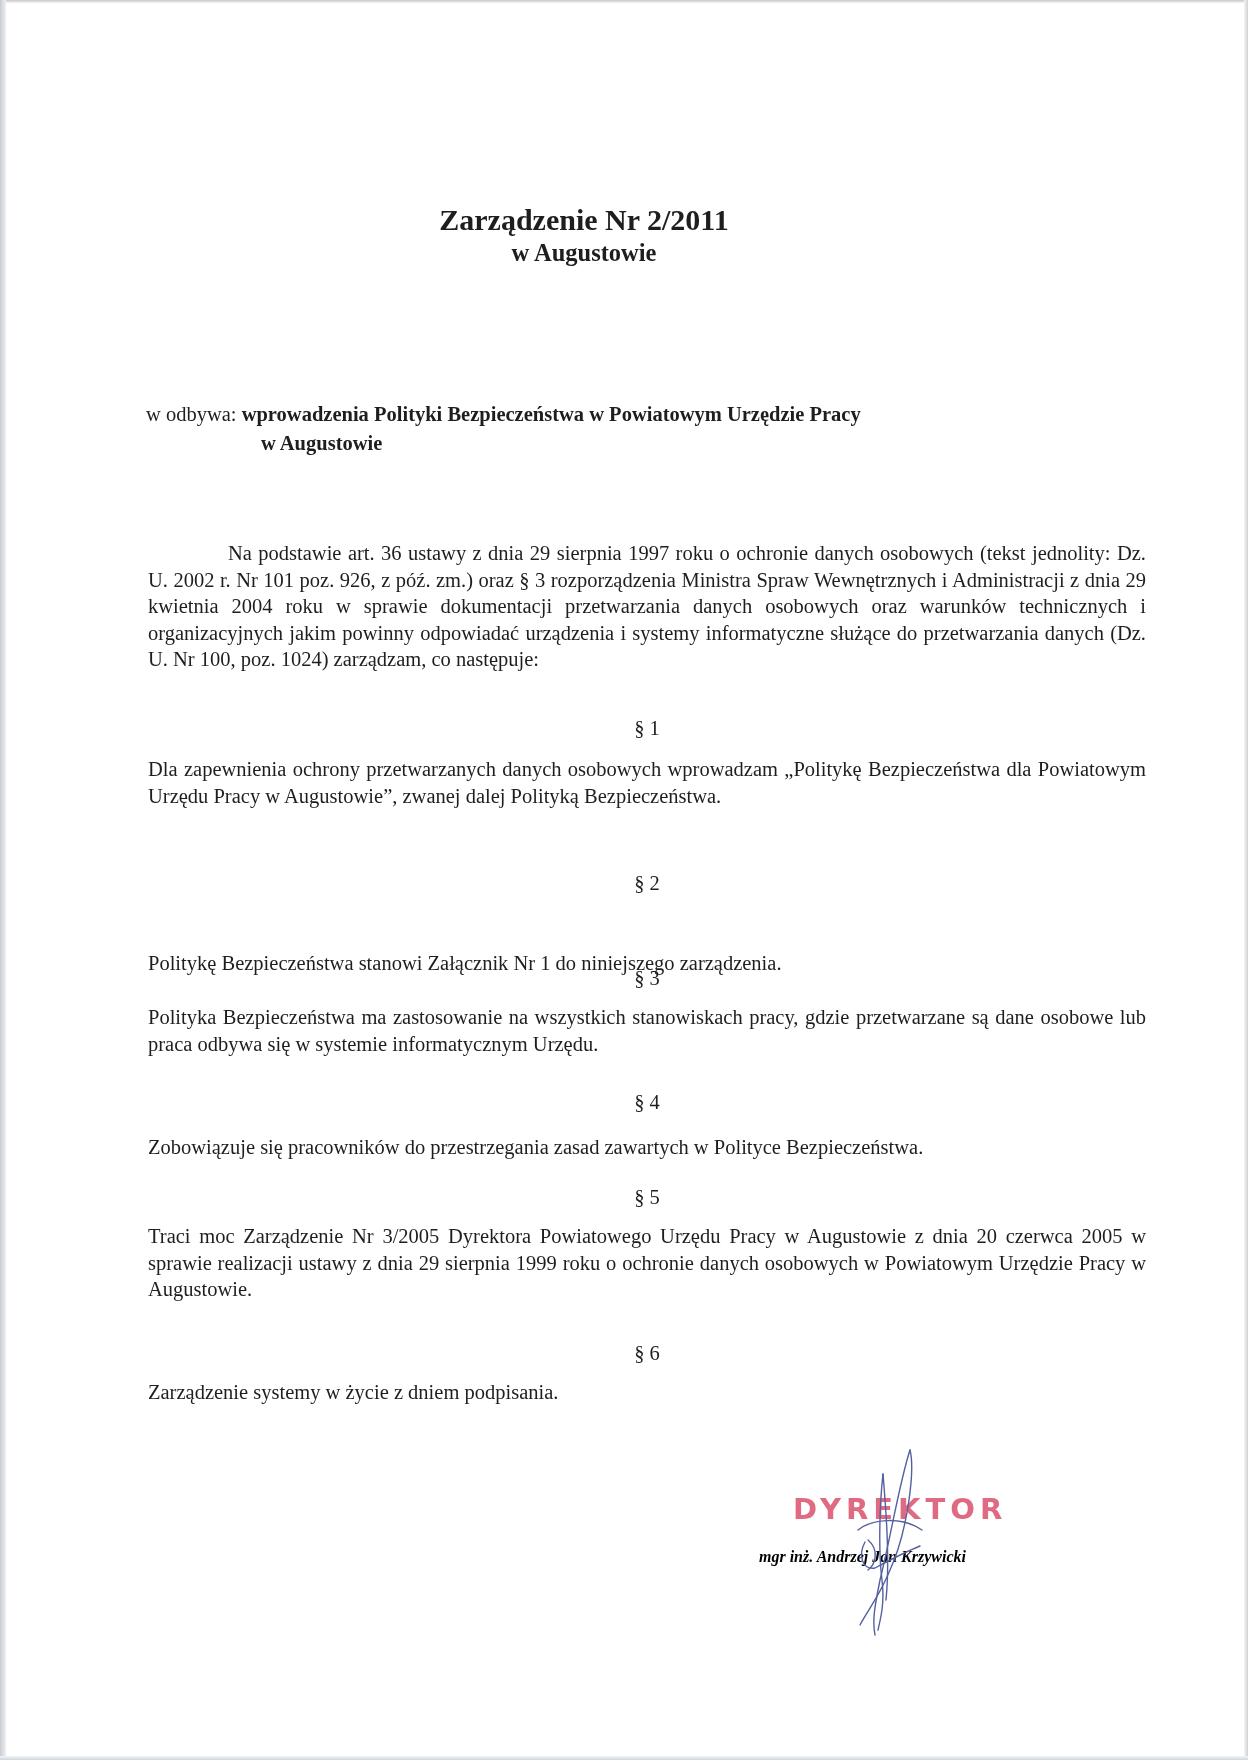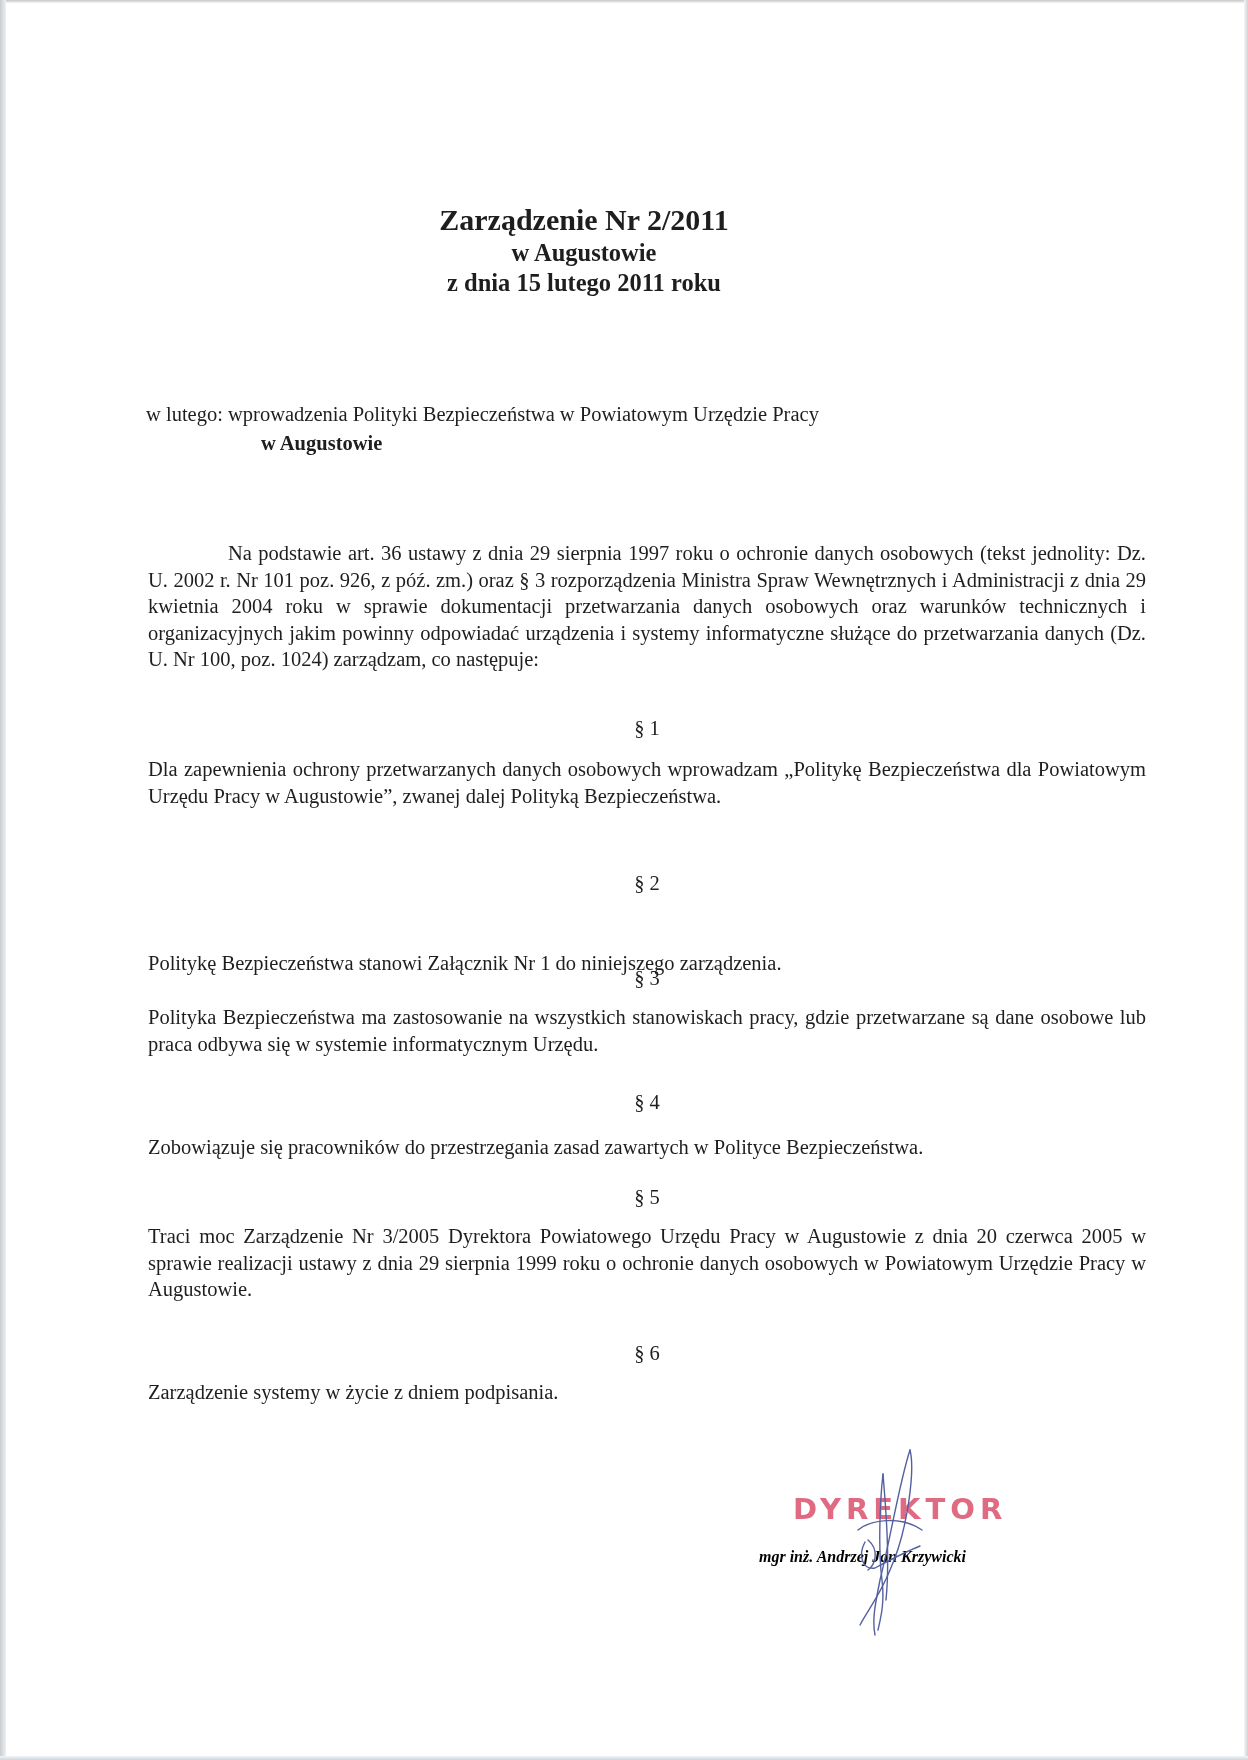--- a/index.html
+++ b/index.html
@@ -53,21 +53,21 @@
 
     .subject {
       position: absolute;
       top: 400px;
       left: 146px;
       font-size: 20.5px;
       line-height: 29px;
       width: 900px;
     }
     .subject .lead { font-weight: normal; }
-    .subject .bold { font-weight: normal; }
+    .subject .bold { font-weight: bold; }
     .subject .second-line {
       display: block;
       padding-left: 115px;
       font-weight: bold;
     }
 
     .body-text {
       position: absolute;
       left: 148px;
       width: 998px;
@@ -139,25 +139,24 @@
 <body>
 
 <div class="scan-edge-top"></div>
 <div class="scan-edge-left"></div>
 <div class="scan-edge-right"></div>
 <div class="scan-edge-bottom"></div>
 
 <div class="title-block">
   <div class="title-main">Zarządzenie Nr 2/2011</div>
   <div class="title-sub">w Augustowie</div>
-  <div class="title-sub">z dnia 15 lutego 2011 roku</div>
 </div>
 
 <div class="subject">
-  <span class="lead">w lutego:</span>
+  <span class="lead">w odbywa:</span>
   <span class="bold">wprowadzenia  Polityki  Bezpieczeństwa w Powiatowym Urzędzie Pracy</span>
   <span class="second-line">w Augustowie</span>
 </div>
 
 <div class="body-text preamble">Na podstawie art. 36 ustawy z dnia 29 sierpnia 1997 roku o ochronie danych osobowych (tekst jednolity: Dz. U. 2002 r. Nr 101 poz. 926, z póź. zm.) oraz § 3 rozporządzenia Ministra Spraw Wewnętrznych i Administracji z dnia 29 kwietnia  2004 roku w sprawie dokumentacji przetwarzania danych osobowych oraz warunków technicznych i organizacyjnych jakim powinny odpowiadać urządzenia i systemy informatyczne służące do przetwarzania danych (Dz. U. Nr 100, poz. 1024) zarządzam, co następuje:</div>
 
 <div class="para-sign p1-sign">§ 1</div>
 <div class="body-text p1-text">Dla zapewnienia ochrony przetwarzanych danych osobowych wprowadzam „Politykę Bezpieczeństwa dla Powiatowym Urzędu Pracy w Augustowie”, zwanej dalej Polityką Bezpieczeństwa.</div>
 
 <div class="para-sign p2-sign">§ 2</div>

